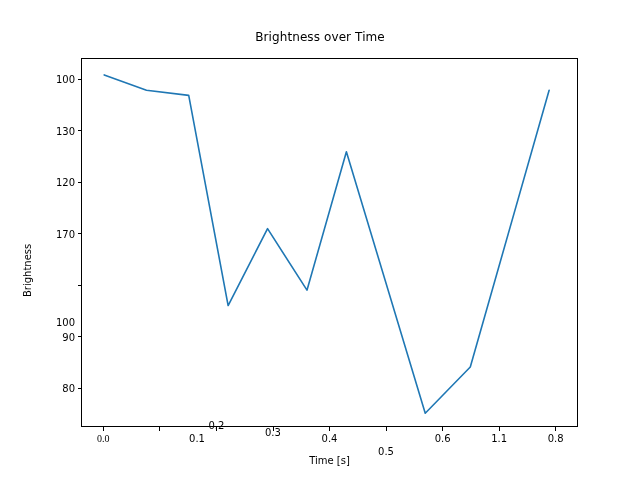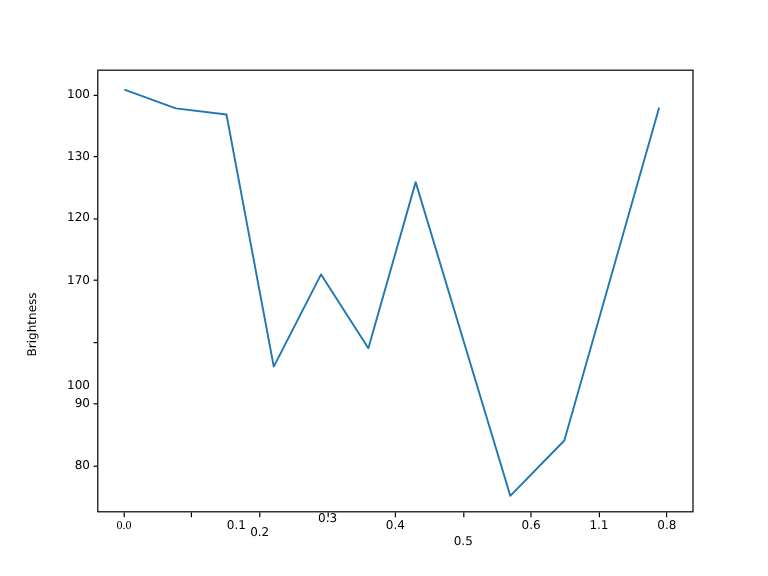--- a/index.html
+++ b/index.html
@@ -92,34 +92,35 @@
     transform-origin: left top;
     transform: translate(22px, 297px) rotate(-90deg);
     white-space: nowrap;
   }
 </style>
 </head>
 <body>
 
 <div id="figure">
 
+  <div id="chart-title">Brightness over Time</div>
 
   <div id="axes">
     <svg id="plot-svg" viewBox="0 0 497 369" preserveAspectRatio="none">
       <polyline id="data-line" fill="none" stroke="#1f77b4" stroke-width="1.6" stroke-linejoin="round" stroke-linecap="round" points="22.33,15.98 64.74,31.44 107.15,36.59 146.73,247.89 186.30,170.59 225.88,232.43 265.46,93.28 344.62,356.12 389.85,309.73 469.01,31.44"></polyline>
     </svg>
   </div>
 
   <div id="x-ticks">
       <div class="tick-mark xtick-mark" style="left: 102.884px; top: 427px;"></div>
       <div class="tick-label xtick-label" style="left: 103.334px; top: 433px; font-family: Liberation Serif, serif;">0.0</div>
       <div class="tick-mark xtick-mark" style="left: 159.425px; top: 427px;"></div>
       <div class="tick-label xtick-label" style="left: 177px; top: 433px; margin-left: 20px;">0.1</div>
       <div class="tick-mark xtick-mark" style="left: 215.967px; top: 427px;"></div>
-      <div class="tick-label xtick-label" style="left: 216.417px; top: 439px;">0.2</div>
+      <div class="tick-label xtick-label" style="left: 216.417px; top: 420px;">0.2</div>
       <div class="tick-mark xtick-mark" style="left: 272.508px; top: 427px;"></div>
       <div class="tick-label xtick-label" style="left: 272.958px; top: 427px;">0.3</div>
       <div class="tick-mark xtick-mark" style="left: 329.05px; top: 427px;"></div>
       <div class="tick-label xtick-label" style="left: 329.5px; top: 433px;">0.4</div>
       <div class="tick-mark xtick-mark" style="left: 385.592px; top: 427px;"></div>
       <div class="tick-label xtick-label" style="left: 386.042px; top: 433px; margin-top: 13px;">0.5</div>
       <div class="tick-mark xtick-mark" style="left: 442.133px; top: 427px;"></div>
       <div class="tick-label xtick-label" style="left: 442.583px; top: 433px;">0.6</div>
       <div class="tick-mark xtick-mark" style="left: 498.675px; top: 427px;"></div>
       <div class="tick-label xtick-label" style="left: 499.125px; top: 433px;">1.1</div>
@@ -136,15 +137,16 @@
       <div class="tick-mark ytick-mark" style="left: 77.5px; top: 233.289px;"></div>
       <div class="tick-label ytick-label" style="left: 39px; width: 36px; top: 233.739px;">170</div>
       <div class="tick-mark ytick-mark" style="left: 77.5px; top: 181.753px;"></div>
       <div class="tick-label ytick-label" style="left: 39px; width: 36px; top: 182.203px;">120</div>
       <div class="tick-mark ytick-mark" style="left: 77.5px; top: 130.216px;"></div>
       <div class="tick-label ytick-label" style="left: 39px; width: 36px; top: 130.666px;">130</div>
       <div class="tick-mark ytick-mark" style="left: 77.5px; top: 78.6799px;"></div>
       <div class="tick-label ytick-label" style="left: 39px; width: 36px; top: 79.1299px;">100</div>
     </div>
 
+  <div id="xlabel">Time [s]</div>
   <div id="ylabel">Brightness</div>
 
 </div>
 
 </body></html>

